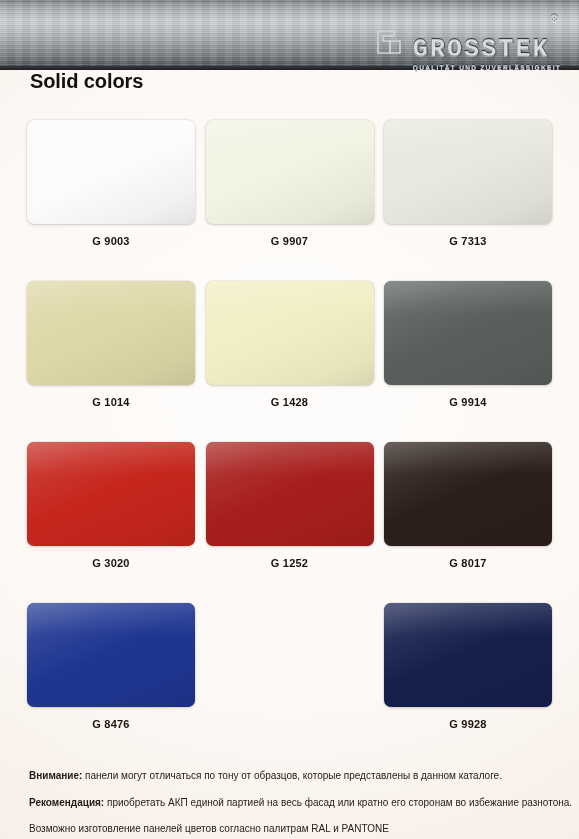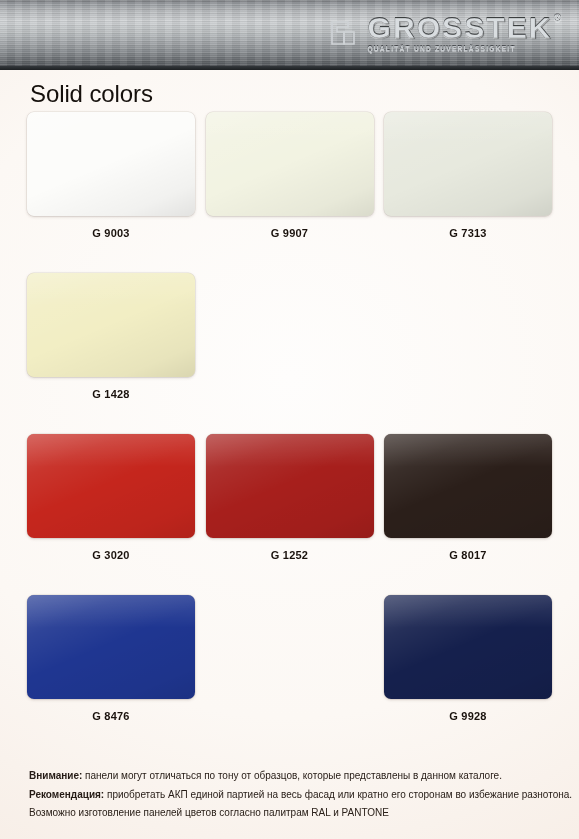--- a/index.html
+++ b/index.html
@@ -106,29 +106,30 @@
     display: flex;
     flex-direction: column;
     align-items: flex-start;
     line-height: 1;
   }
   .logo-word-row {
     display: flex;
     align-items: flex-start;
   }
   .logo-word {
-    font-family: Liberation Sans, sans-serif;
-    font-weight: bold;
-    font-size: 30px;
+    font-family: Liberation Mono, monospace;
+    font-weight: bold;
+    font-size: 25px;
     letter-spacing: 2.1px;
     color: #d9dde0;
     text-shadow:
       0 1px 0 rgba(255,255,255,0.55),
       0 -1px 0 rgba(30,32,34,0.8),
       1px 1px 1px rgba(20,22,24,0.55);
+    margin-top: 24px;
     -webkit-text-stroke: 0.4px rgba(60,64,68,0.55);
   }
   .logo-reg {
     font-family: "Liberation Sans", sans-serif;
     font-size: 10px;
     font-weight: bold;
     color: #d2d6d9;
     margin-left: 1px;
     margin-top: 1px;
     text-shadow: 0 1px 0 rgba(255,255,255,0.4), 0 -1px 0 rgba(30,32,34,0.7);
@@ -143,33 +144,33 @@
     text-shadow:
       0 1px 0 rgba(255,255,255,0.45),
       0 -1px 0 rgba(35,38,41,0.75);
     white-space: nowrap;
   }
 
   
   .page-title {
     position: absolute;
     left: 30px;
-    top: 80px;
-    font-family: "Liberation Sans", sans-serif;
-    font-size: 24px;
-    font-weight: normal;
+    top: 70px;
+    font-family: "Liberation Sans", sans-serif;
+    font-size: 20px;
+    font-weight: bold;
     color: #15100c;
     letter-spacing: -0.1px;
   }
 
   
   .swatch-grid {
     position: absolute;
     left: 27px;
-    top: 112px;
+    top: 120px;
     width: 525px;
     display: flex;
     flex-direction: column;
     gap: 34px;
   }
   .swatch-row {
     display: flex;
     justify-content: space-between;
   }
   .swatch-cell {
@@ -228,21 +229,21 @@
     top: 769px;
     width: 525px;
   }
   .note-line {
     font-family: "Liberation Sans", sans-serif;
     font-size: 10px;
     color: #241a14;
     line-height: 1.45;
     white-space: nowrap;
   }
-  .note-line + .note-line { margin-top: 4px; }
+  .note-line + .note-line { margin-top: 12px; }
   .note-lead {
     font-weight: bold;
   }
   .note-italic {
     font-size: 10px;
     margin-top: 9px;
     color: #2a2019;
   }
 </style>
 </head>
@@ -283,22 +284,30 @@
         <div class="swatch-label">G 9907</div>
       </div>
       <div class="swatch-cell">
         <div class="swatch-chip" style="background-color:#e7e9de"></div>
         <div class="swatch-label">G 7313</div>
       </div>
     </div>
 
     <div class="swatch-row">
       <div class="swatch-cell">
+        <div class="swatch-chip" style="background-color:#ded7a6"></div>
+        <div class="swatch-label">G 1014</div>
+      </div>
+      <div class="swatch-cell">
         <div class="swatch-chip" style="background-color:#f2eec4"></div>
         <div class="swatch-label">G 1428</div>
+      </div>
+      <div class="swatch-cell">
+        <div class="swatch-chip" style="background-color:#585f5c"></div>
+        <div class="swatch-label">G 9914</div>
       </div>
     </div>
 
     <div class="swatch-row">
       <div class="swatch-cell">
         <div class="swatch-chip" style="background-color:#c5261d"></div>
         <div class="swatch-label">G 3020</div>
       </div>
       <div class="swatch-cell">
         <div class="swatch-chip" style="background-color:#a71f1c"></div>

